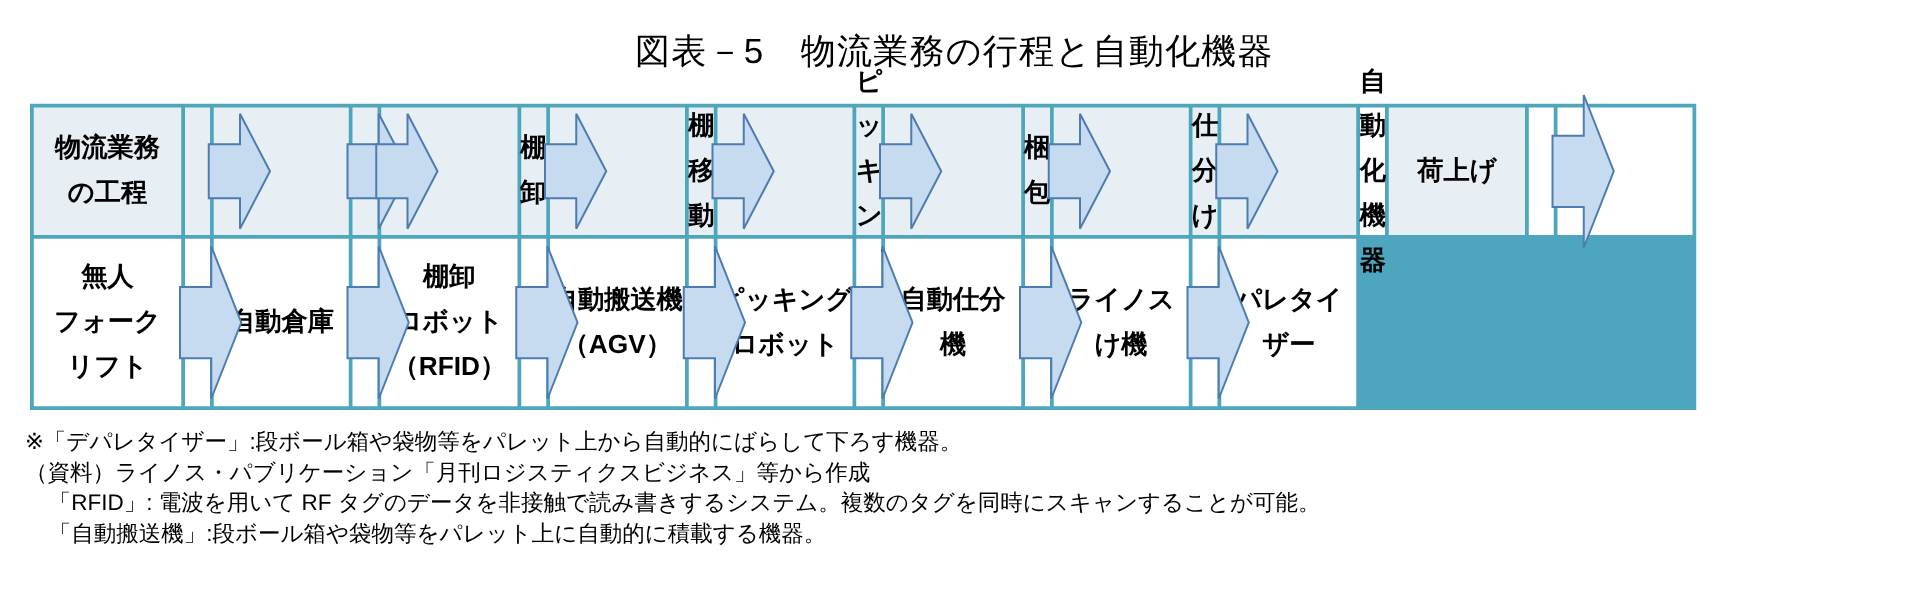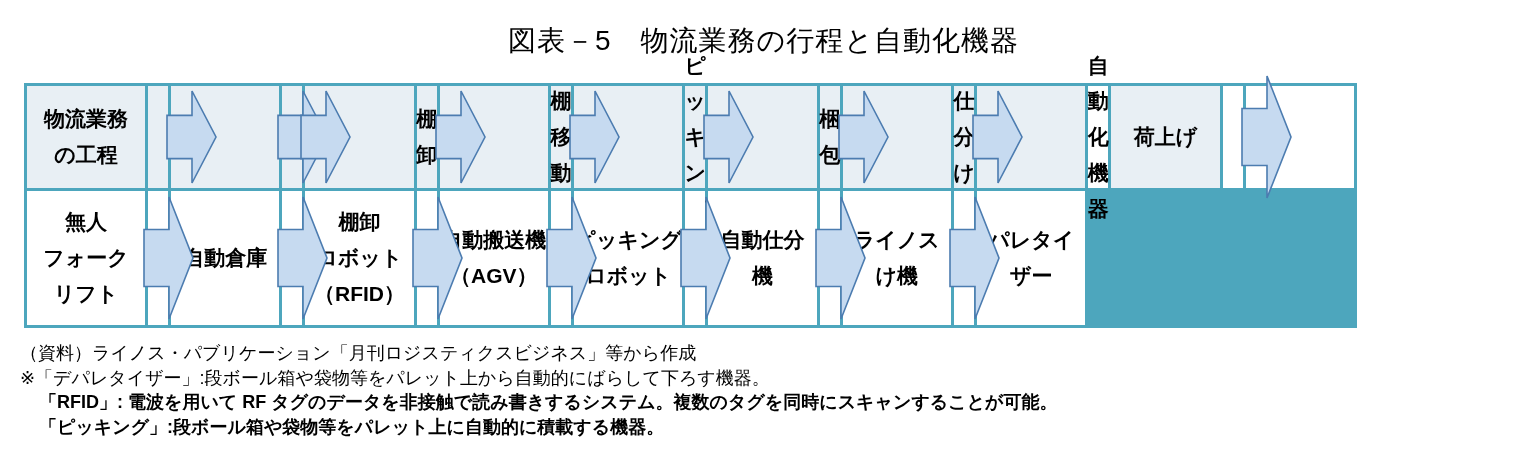--- a/index.html
+++ b/index.html
@@ -20,21 +20,21 @@
        white-space:pre-line; font-weight:bold; font-size:21px; line-height:1.7; color:#000; }
   .r1 { background:#e8eff4; }
   .r2 { background:#ffffff; }
 
   .arrow-slot { position:relative; overflow:visible; }
   .arrow-slot svg { position:absolute; left:-5px; top:50%; transform:translateY(-50%);
                     overflow:visible; z-index:4; }
 
   .footnotes { position:absolute; left:20px; top:341px; font-size:18px;
                line-height:24.5px; color:#000; }
-  .footnotes .indent { padding-left:19px;font-weight:bold; }
+  .footnotes .indent { padding-left:19px; }
 </style>
 </head>
 <body>
 
 <div id="canvas">
 
   <div class="title">図表－5　物流業務の行程と自動化機器</div>
 
   <div class="flowtable">
 
@@ -112,19 +112,19 @@
     <div class="c r2">ライノス
 け機</div>
     <div class="c r2 arrow-slot"><svg width="52" height="124" viewBox="0 0 52 124">
     <polygon points="1,33.5 26,33.5 26,1 50,62 26,123 26,90.5 1,90.5" fill="#c6daf0" stroke="#4c7cb0" stroke-width="1.6" stroke-linejoin="miter"></polygon>
         </svg></div>
     <div class="c r2">パレタイ
 ザー</div>
   </div>
 
   <div class="footnotes">
+    <div>※「デパレタイザー」:段ボール箱や袋物等をパレット上から自動的にばらして下ろす機器。</div>
     <div>（資料）ライノス・パブリケーション「月刊ロジスティクスビジネス」等から作成</div>
-    <div>※「デパレタイザー」:段ボール箱や袋物等をパレット上から自動的にばらして下ろす機器。</div>
     <div class="indent">「RFID」: 電波を用いて RF タグのデータを非接触で読み書きするシステム。複数のタグを同時にスキャンすることが可能。</div>
-    <div class="indent">「ピッキング」:段ボール箱や袋物等をパレット上に自動的に積載する機器。</div>
+    <div class="indent">「自動搬送機」:段ボール箱や袋物等をパレット上に自動的に積載する機器。</div>
   </div>
 
 </div>
 
 </body></html>

